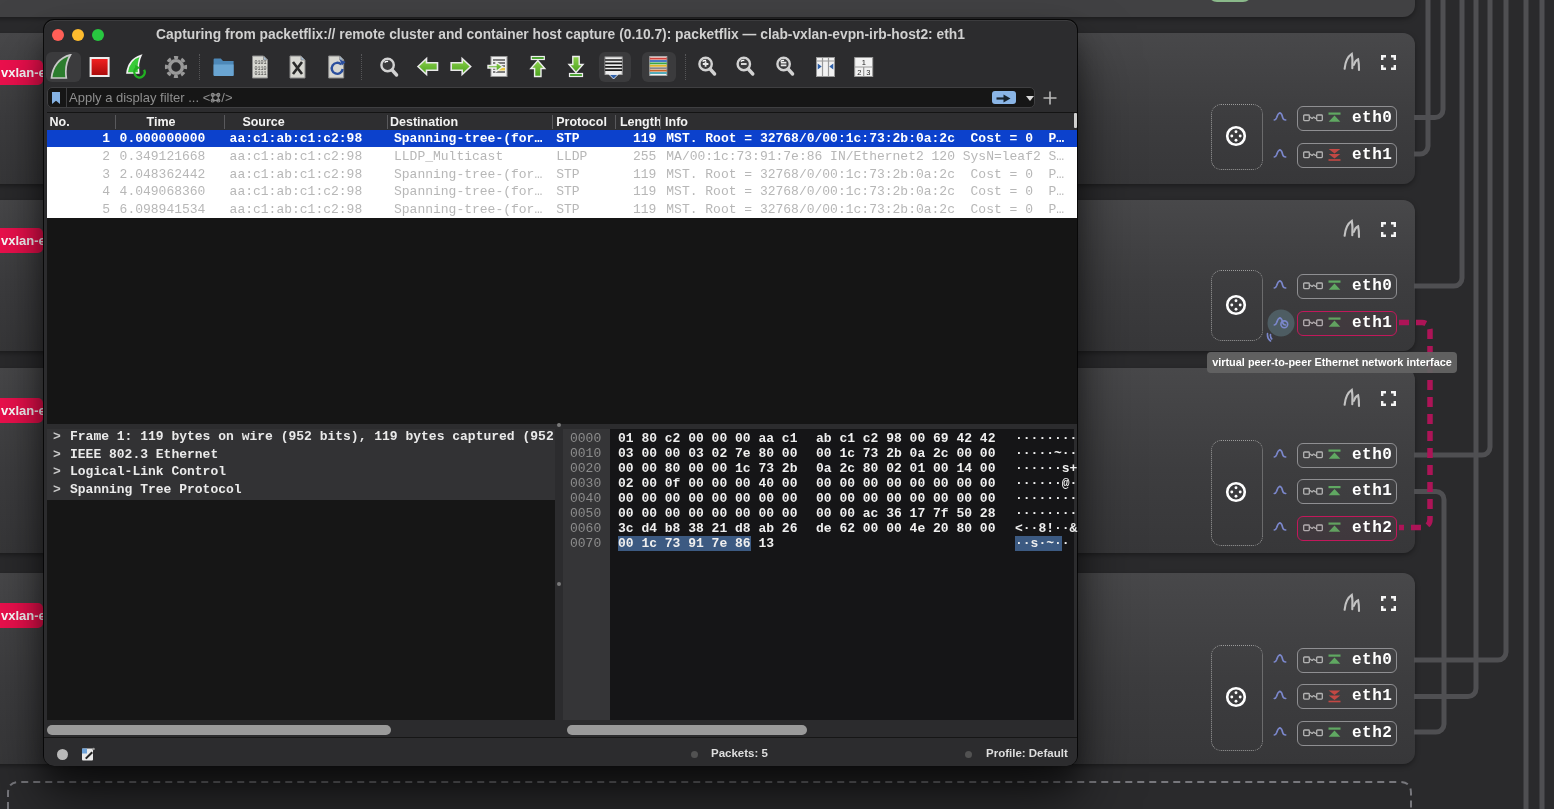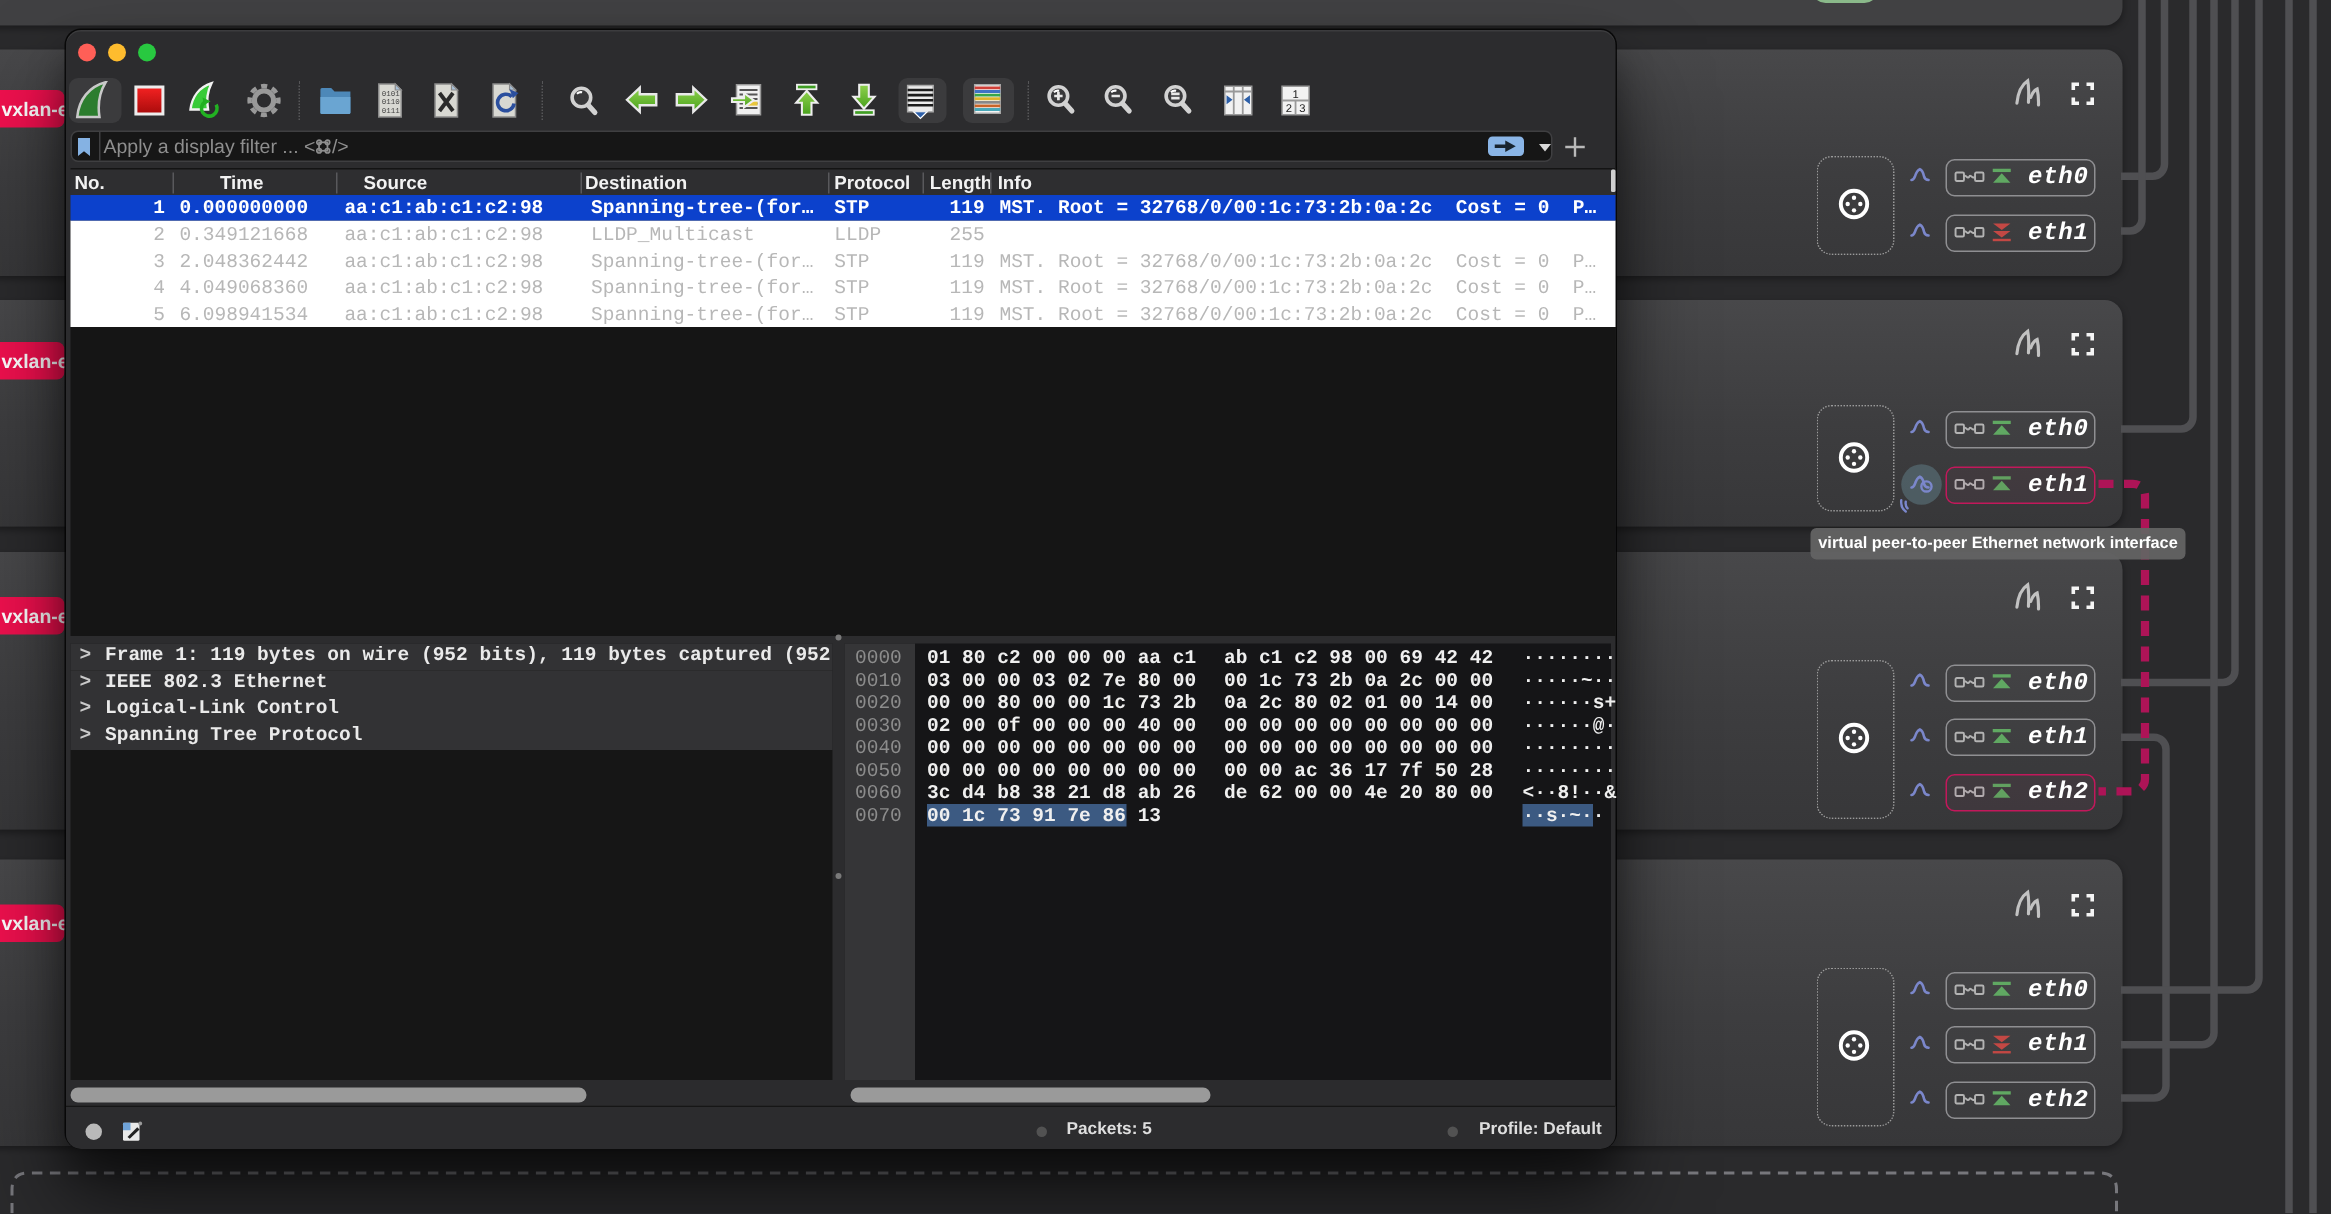--- a/index.html
+++ b/index.html
@@ -12,21 +12,21 @@
         background:linear-gradient(180deg,#48484a 0%,#3d3d3f 55%,#373739 100%);
         box-shadow:0 2px 5px rgba(0,0,0,.35);}
   .nodechip{position:absolute;left:-62px;width:105px;height:25px;border-radius:5px;
         background:#ef104e;color:#fff;font-weight:700;font-size:13px;line-height:25px;
         padding-left:63px;box-sizing:border-box;overflow:hidden;white-space:nowrap;}
   .dotbox{position:absolute;left:1211px;width:50px;border:1px dotted #9b9b9b;border-radius:10px;}
   .ifchip{position:absolute;left:1297px;width:100px;height:25px;border:1px solid #8f8f92;
         border-radius:6px;box-sizing:border-box;background:rgba(255,255,255,0.02);}
   .ifchip.hl{border:1.3px solid #c2185b;background:rgba(200,60,110,0.05);}
   .iflabel{position:absolute;left:54px;top:2px;font-family:"Liberation Mono",monospace;
-        font-weight:700;font-size:16px;color:#fff;letter-spacing:0.5px;font-style:italic;}
+        font-weight:700;font-size:16px;color:#fff;letter-spacing:0.5px;}
   .tooltip{position:absolute;left:1207px;top:352px;width:250px;height:21px;border-radius:4px;
         background:rgba(99,99,99,0.95);color:#fff;font-size:10.9px;font-weight:600;
         line-height:21px;text-align:center;white-space:nowrap;}
   
   #win{position:absolute;left:44px;top:20px;width:1033px;height:745px;border-radius:10px;
        background:#2c2c2e;box-shadow:0 36px 60px rgba(0,0,0,.55),0 0 0 1px rgba(5,5,5,.85),
        0 16px 24px rgba(0,0,0,.38),inset 0 1px 0 rgba(255,255,255,.08);}
   #win .tl{position:absolute;top:9px;width:12px;height:12px;border-radius:6px;}
   #title{position:absolute;top:7px;left:0px;right:0px;text-align:center;font-size:13.8px;
        font-weight:700;color:#d0d0d0;white-space:nowrap;}
@@ -218,20 +218,21 @@
 
   <svg class="abs" style="left:0;top:770px;" width="1554" height="39" viewBox="0 0 1554 39">
     <path d="M8 39 V23 Q8 12 19 12 H1400 Q1411 12 1411 23 V39" fill="none" stroke="#77777c" stroke-width="2" stroke-dasharray="7 5"></path>
   </svg>
 </div>
 
 <div id="win">
   <div class="tl" style="left:7.8px;background:#ff5f57;"></div>
   <div class="tl" style="left:27.8px;background:#febc2e;"></div>
   <div class="tl" style="left:47.9px;background:#28c840;"></div>
+  <div id="title">Capturing from packetflix:// remote cluster and container host capture (0.10.7): packetflix — clab-vxlan-evpn-irb-host2: eth1</div>
 
   <div class="hoverbg" style="left:2.4px;width:34.6px;"></div>
   <div class="hoverbg" style="left:555.3px;width:32px;"></div>
   <div class="hoverbg" style="left:598.3px;width:33.5px;"></div>
   <div class="tsep" style="left:154.8px;"></div>
   <div class="tsep" style="left:317px;"></div>
   <div class="tsep" style="left:641.3px;"></div>
   <svg id="icons" style="position:absolute;left:0;top:34px;" width="1033" height="28" viewBox="0 0 1033 28">
     <defs>
       <linearGradient id="gred" x1="0" y1="0" x2="0" y2="1">
@@ -428,20 +429,21 @@
         <span style="left:586px;">119</span>
         <span style="left:619.3px;">MST. Root = 32768/0/00:1c:73:2b:0a:2c  Cost = 0  P…</span>
     </div>
     <div class="prow" style="top:127.3px;color:#b7b7b7;">
       <span style="left:55.2px;">2</span>
         <span style="left:72.6px;">0.349121668</span>
         <span style="left:182.6px;">aa:c1:ab:c1:c2:98</span>
         <span style="left:347px;">LLDP_Multicast</span>
         <span style="left:509.2px;">LLDP</span>
         <span style="left:586px;">255</span>
+        <span style="left:619.3px;">MA/00:1c:73:91:7e:86 IN/Ethernet2 120 SysN=leaf2 S…</span>
     </div>
     <div class="prow" style="top:145.1px;color:#b7b7b7;">
       <span style="left:55.2px;">3</span>
         <span style="left:72.6px;">2.048362442</span>
         <span style="left:182.6px;">aa:c1:ab:c1:c2:98</span>
         <span style="left:347px;">Spanning-tree-(for…</span>
         <span style="left:509.2px;">STP</span>
         <span style="left:586px;">119</span>
         <span style="left:619.3px;">MST. Root = 32768/0/00:1c:73:2b:0a:2c  Cost = 0  P…</span>
     </div>

